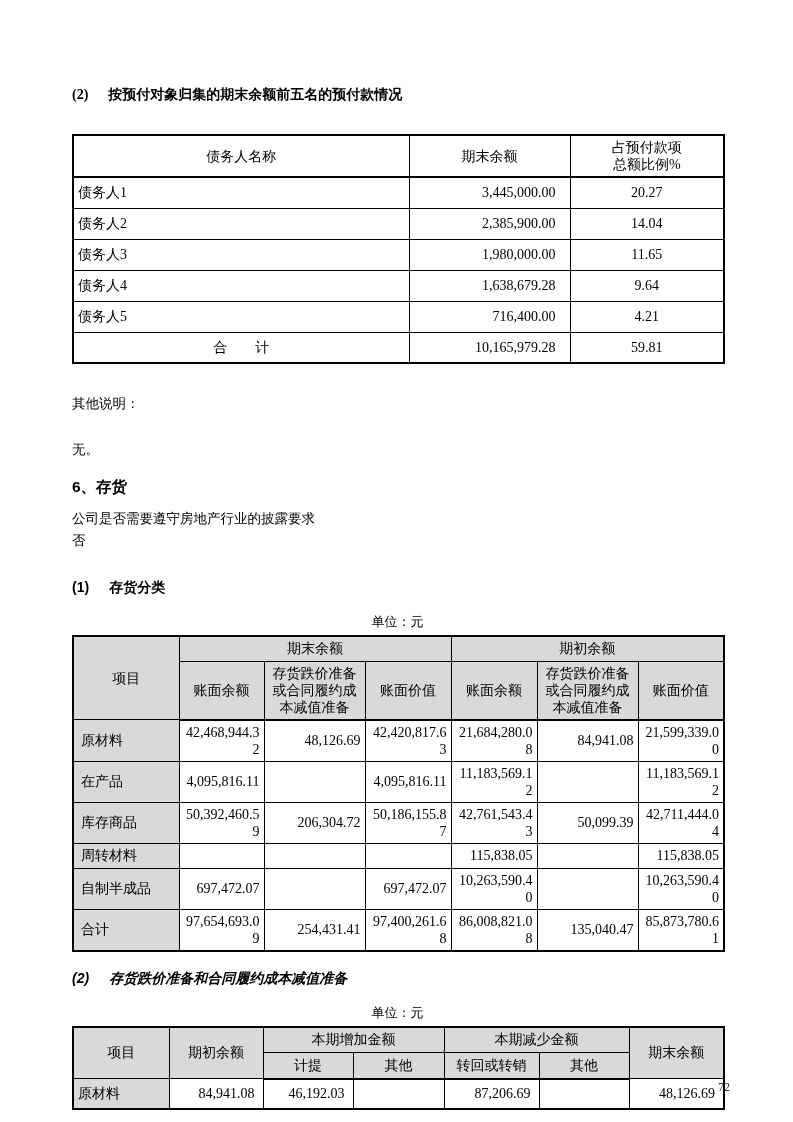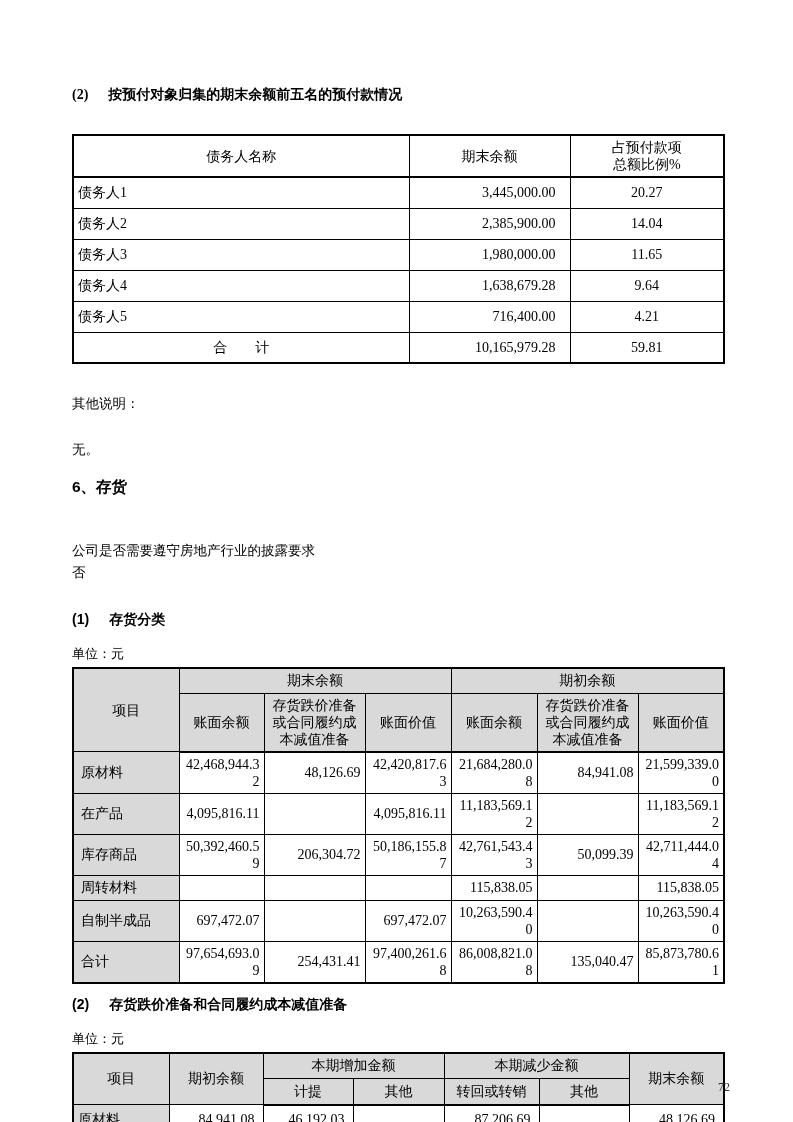--- a/index.html
+++ b/index.html
@@ -23,30 +23,30 @@
   .sec-heading {
     font-family: "Liberation Sans", "DejaVu Sans", sans-serif;
     font-weight: bold;
     font-size: 14px;
     color: #000;
   }
   .sec-heading .h-num { margin-right: 20px; }
   .h1 { margin-bottom: 30px; font-family: Liberation Serif, serif; }
   .h2 { margin-top: 17px; font-size: 15.5px; }
   .h3 { margin-top: 28px; }
-  .h4 { margin-top: 12px; }
+  .h4 { margin-top: 18px; font-style: italic; }
   .body-text { font-size: 13.5px; line-height: 21px; }
   .note-label { margin-top: 29px; }
   .note-value { margin-top: 25px; }
-  .question { margin-top: 42px; }
+  .question { margin-top: 10px; }
   .answer { margin-top: 1px; }
   .unit-line {
     margin-top: 16px;
     margin-bottom: 4px;
-    text-align: left;
+    text-align: center;
     font-size: 13px;
   }
   table {
     width: 100%;
     border-collapse: collapse;
     table-layout: fixed;
     border: 2px solid #000;
   }
   th, td {
     border: 1px solid #000;

